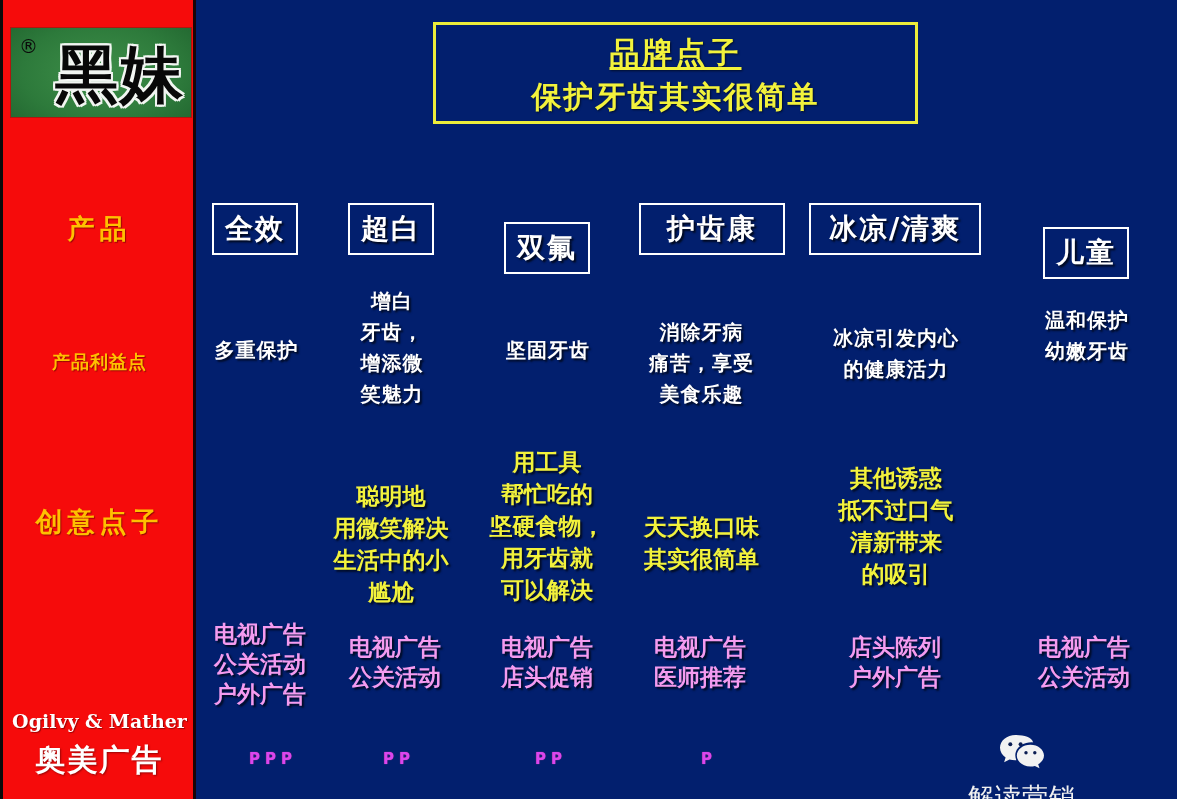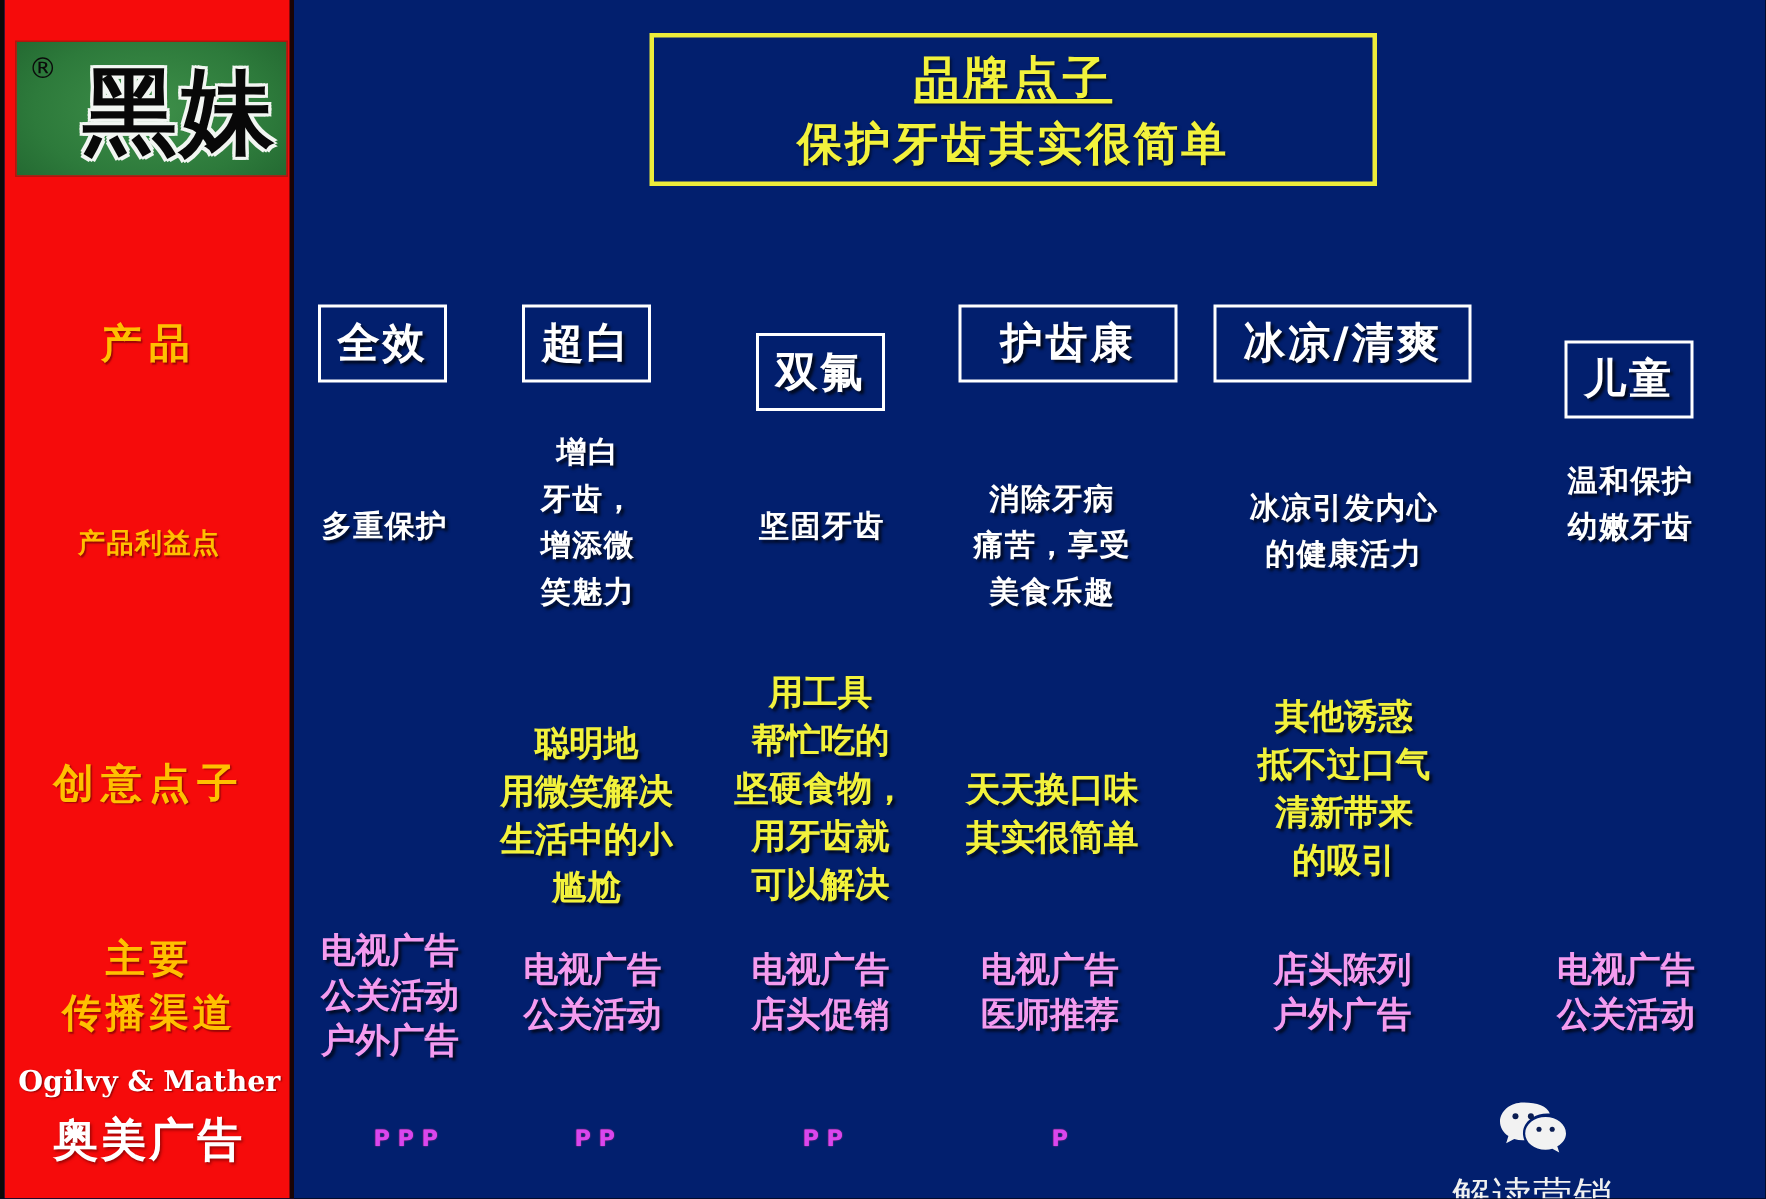--- a/index.html
+++ b/index.html
@@ -231,22 +231,20 @@
   <div id="sidebar">
 
     <div id="logo-box">
       <span id="logo-reg">®</span>
       <div id="logo-text">黑妹</div>
     </div>
 
     <div class="side-label" id="lbl-product">产品</div>
     <div class="side-label" id="lbl-benefit">产品利益点</div>
     <div class="side-label" id="lbl-idea">创意点子</div>
-    <div class="side-label" id="lbl-channel" style="white-space:pre-line;">主要
-传播渠道</div>
 
     <div id="ogilvy-en">Ogilvy &amp; Mather</div>
     <div id="ogilvy-cn">奥美广告</div>
   </div>
 
   <div id="title-box">
     <div id="title-main">品牌点子</div>
     <div id="title-sub">保护牙齿其实很简单</div>
   </div>
 

